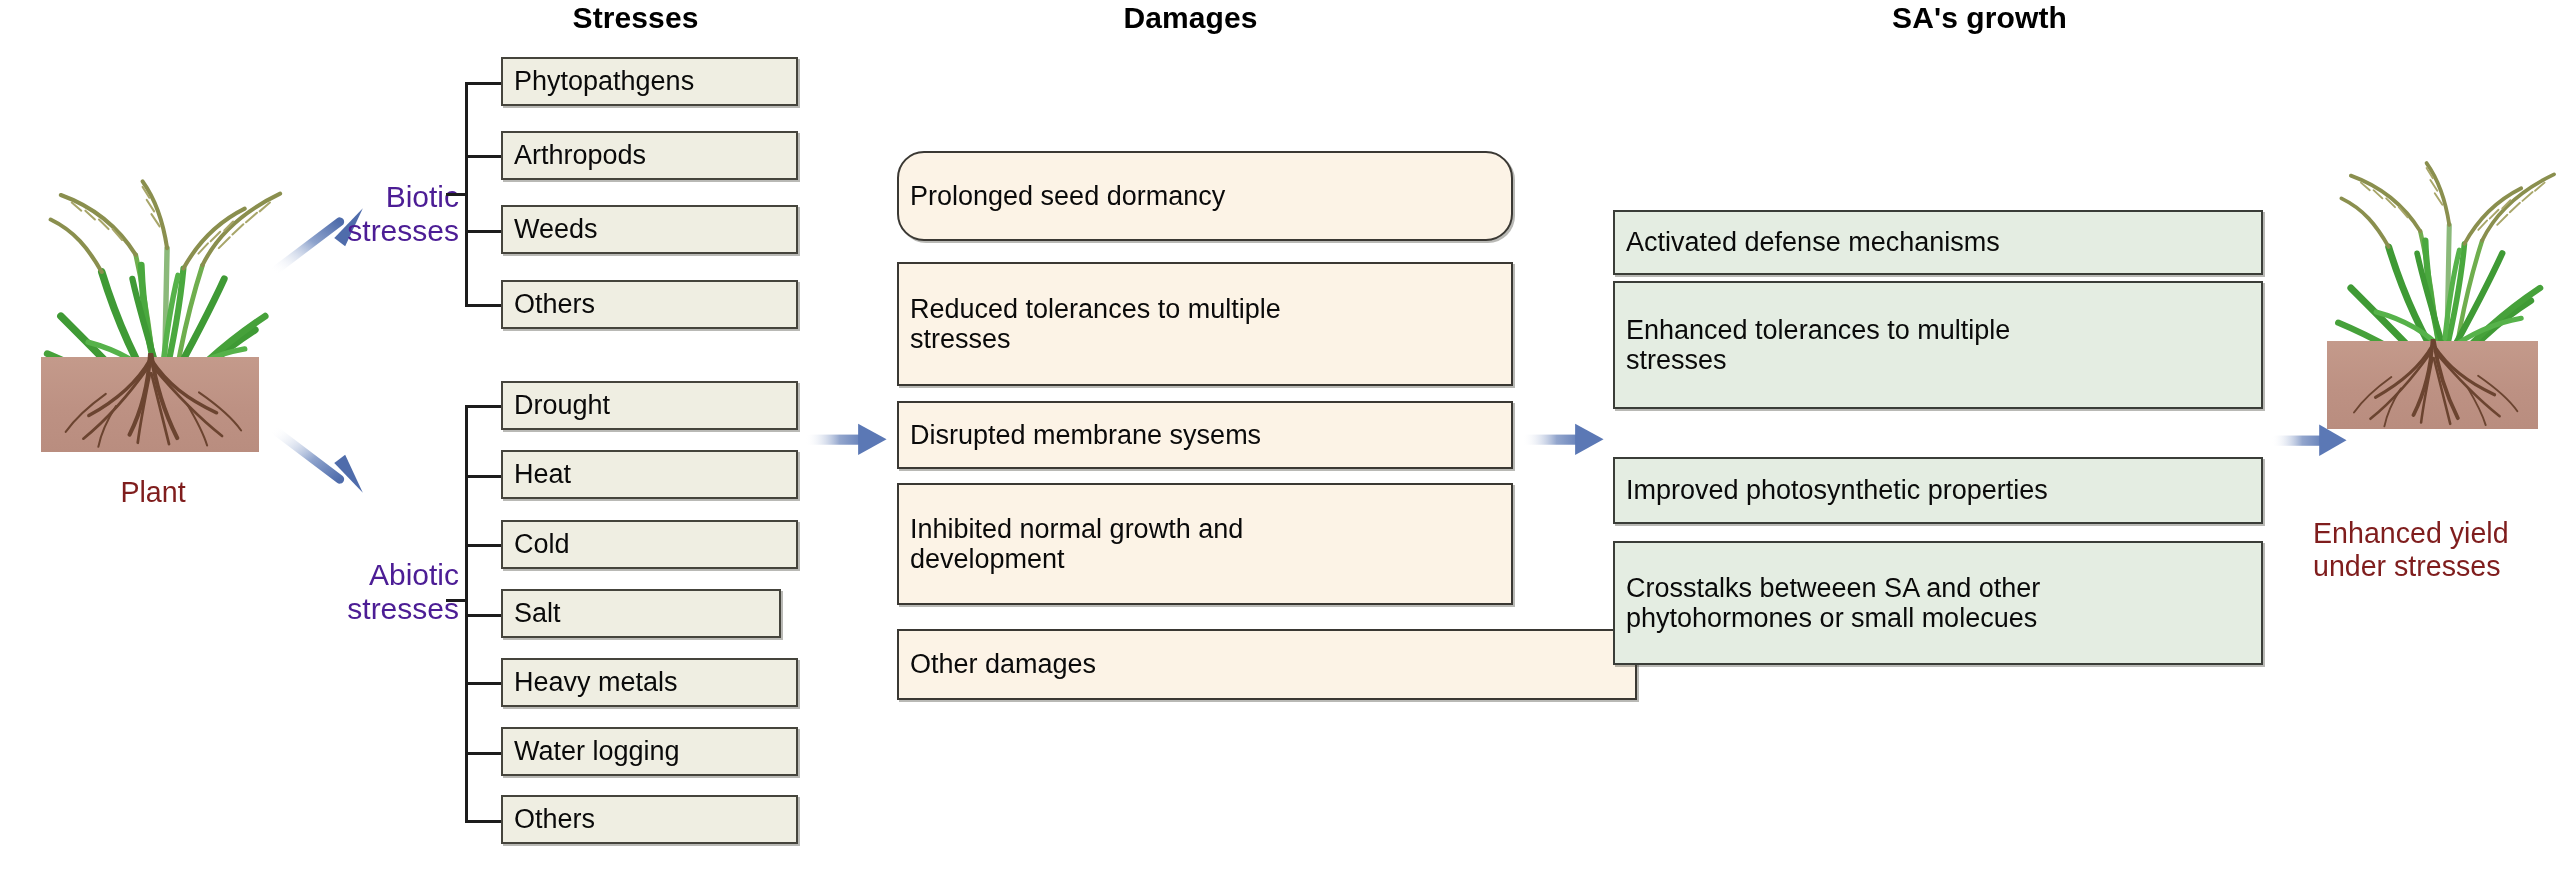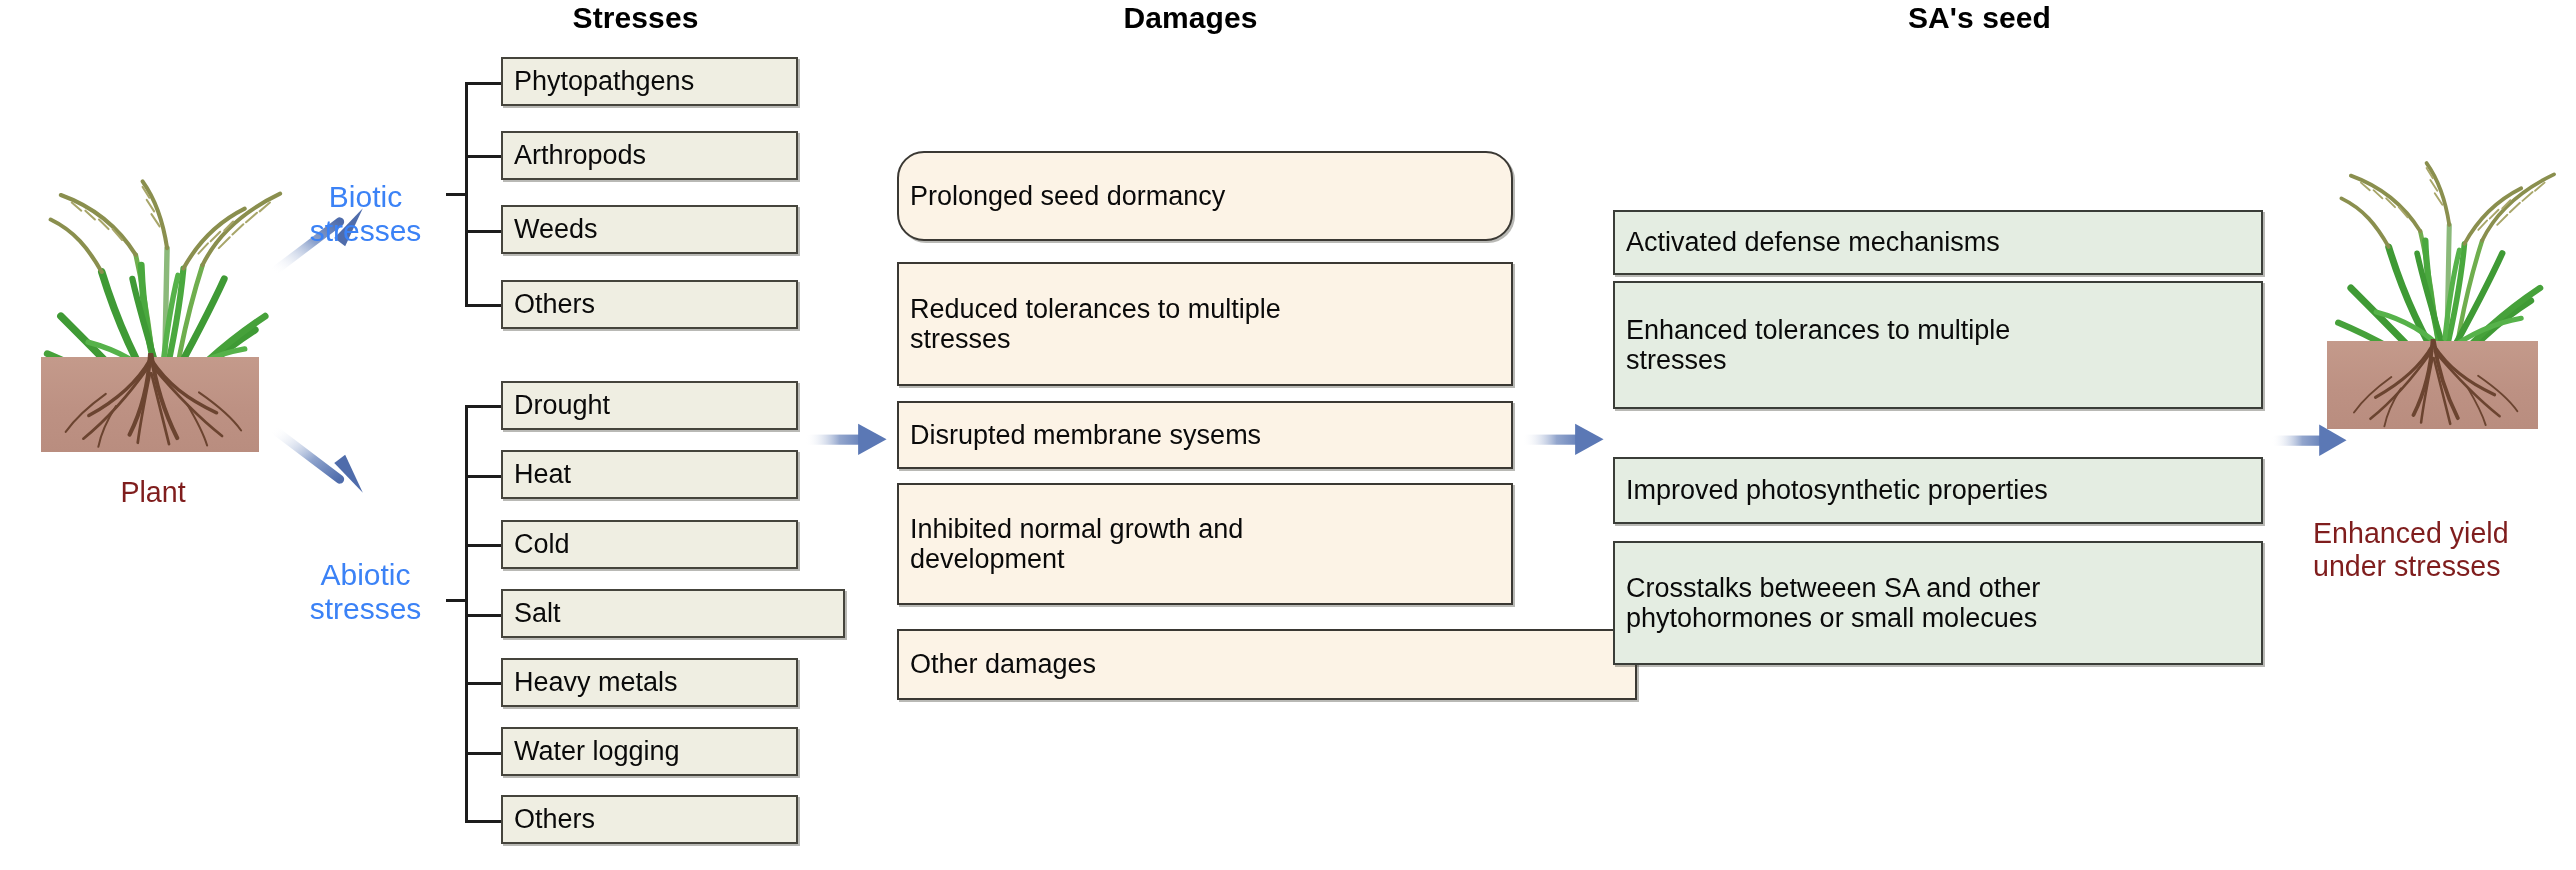--- a/index.html
+++ b/index.html
@@ -46,22 +46,22 @@
 
   
   .spine{ background:#1c1c1c; width:2.7px; }
   .stub{  background:#1c1c1c; height:2.7px; }
   .leadin{background:#1c1c1c; height:2.7px; }
 
   
   .group-label{
     font-size:30px;
     line-height:1.14;
-    color:#3b82f6;
-    text-align:center;
+    color:#4c1d95;
+    text-align:right;
     white-space:nowrap;
   }
 
   
   .plant-wrap{ }
   .soil{
     background:linear-gradient(180deg,#c49a8b 0%,#bd9183 55%,#b98d7f 100%);
   }
   .plant-svg{display:block;}
 
@@ -78,21 +78,21 @@
   
   .flow-arrow{ }
 </style>
 </head>
 <body>
 
 <div id="canvas">
 
   <div class="abs col-head" style="left:469px;top:1.4px;width:333px;">Stresses</div>
   <div class="abs col-head" style="left:973px;top:1.4px;width:435px;">Damages</div>
-  <div class="abs col-head" style="left:1721px;top:1.4px;width:517px;">SA's seed</div>
+  <div class="abs col-head" style="left:1721px;top:1.4px;width:517px;">SA's growth</div>
 
   <div class="abs plant-wrap" style="left:20.4px;top:146px;width:286px;height:381px;">
     <svg class="plant-svg" width="286" height="320" viewBox="0 0 420 470">
       <g stroke="#3f9a35" fill="none" stroke-linecap="round">
         <path d="M205 440 C200 330 188 240 170 160" stroke="#6fae4e" stroke-width="7"></path>
         <path d="M210 440 C212 320 214 230 216 150" stroke="#8bb97a" stroke-width="8"></path>
         <path d="M215 440 C226 330 244 250 268 175" stroke="#6fae4e" stroke-width="7"></path>
       </g>
       <g fill="none" stroke-linecap="round">
         <path d="M206 400 C160 350 110 300 60 250" stroke="#3f9a35" stroke-width="11"></path>
@@ -206,21 +206,21 @@
 
   <div class="abs node stress" style="left:501px;top:381px;width:297px;height:49px;">
     <span>Drought</span>
   </div>
   <div class="abs node stress" style="left:501px;top:450px;width:297px;height:49px;text-align:right;">
     <span>Heat</span>
   </div>
   <div class="abs node stress" style="left:501px;top:520px;width:297px;height:49px;">
     <span>Cold</span>
   </div>
-  <div class="abs node stress" style="left:501px;top:589px;width:344px;height:49px;">
+  <div class="abs node stress" style="left:501px;top:589px;width:280px;height:49px;">
     <span>Salt</span>
   </div>
   <div class="abs node stress" style="left:501px;top:658px;width:297px;height:49px;">
     <span>Heavy metals</span>
   </div>
   <div class="abs node stress" style="left:501px;top:727px;width:297px;height:49px;">
     <span>Water logging</span>
   </div>
   <div class="abs node stress" style="left:501px;top:795px;width:297px;height:49px;">
     <span>Others</span>

